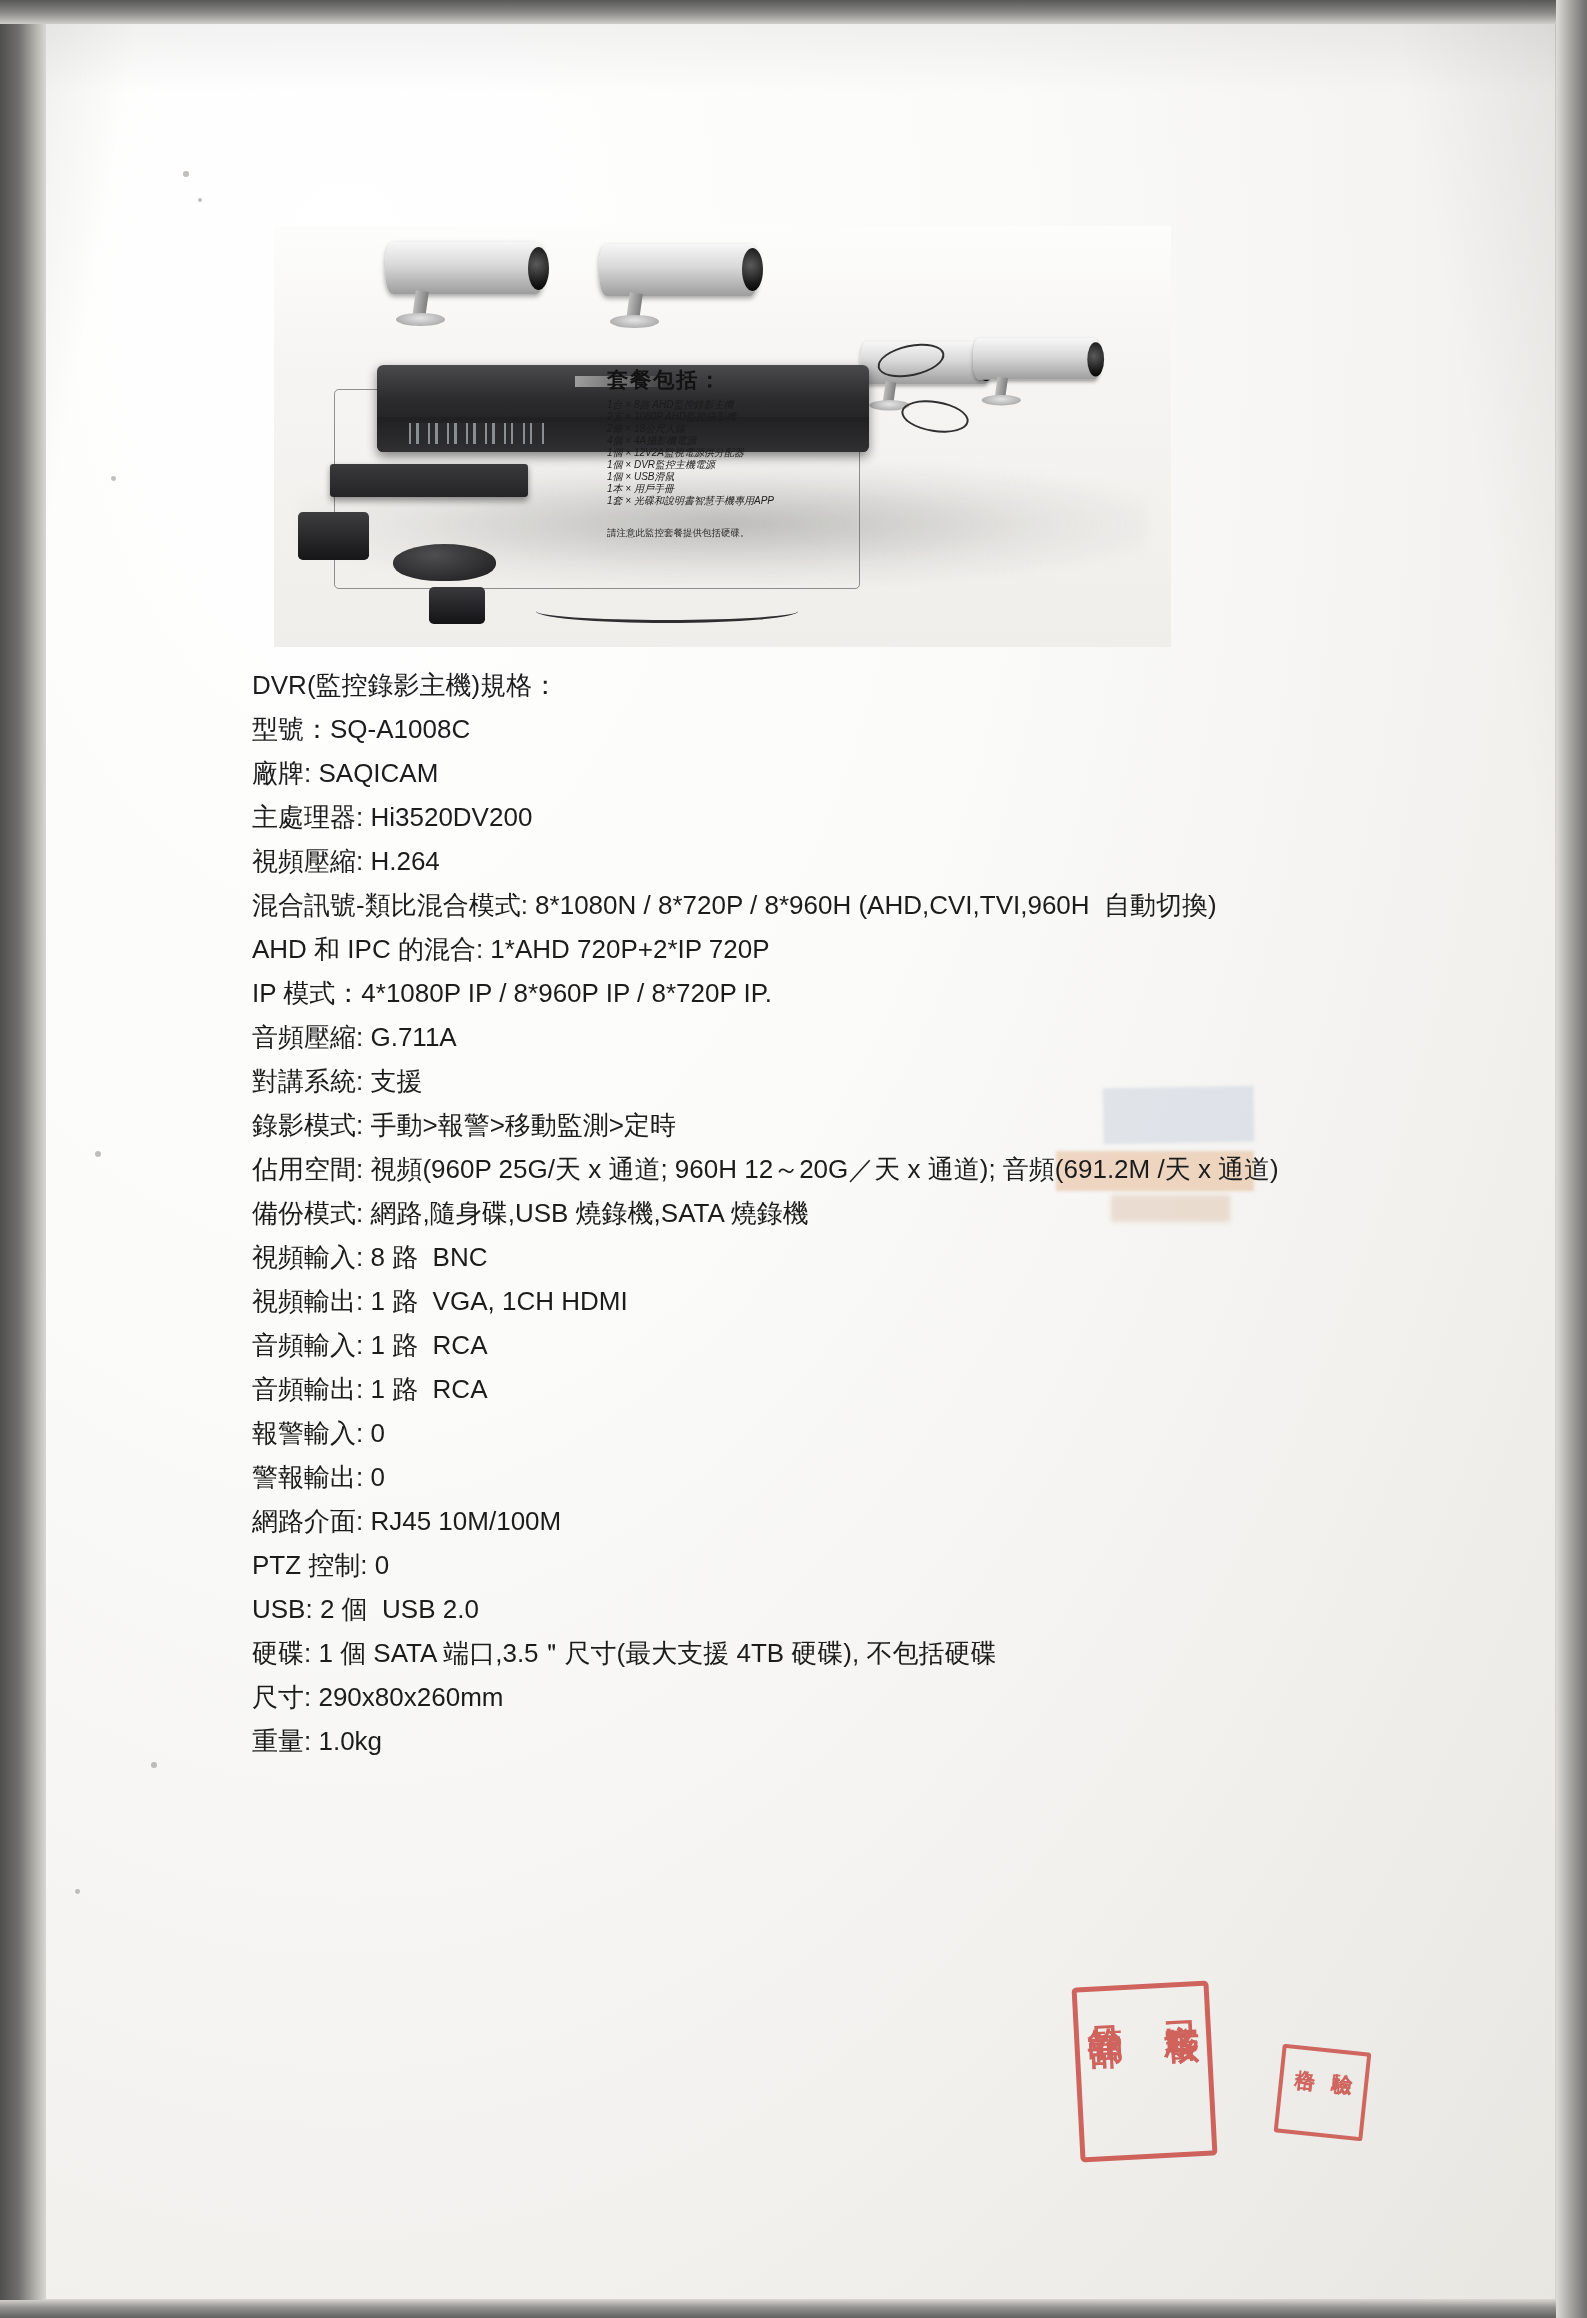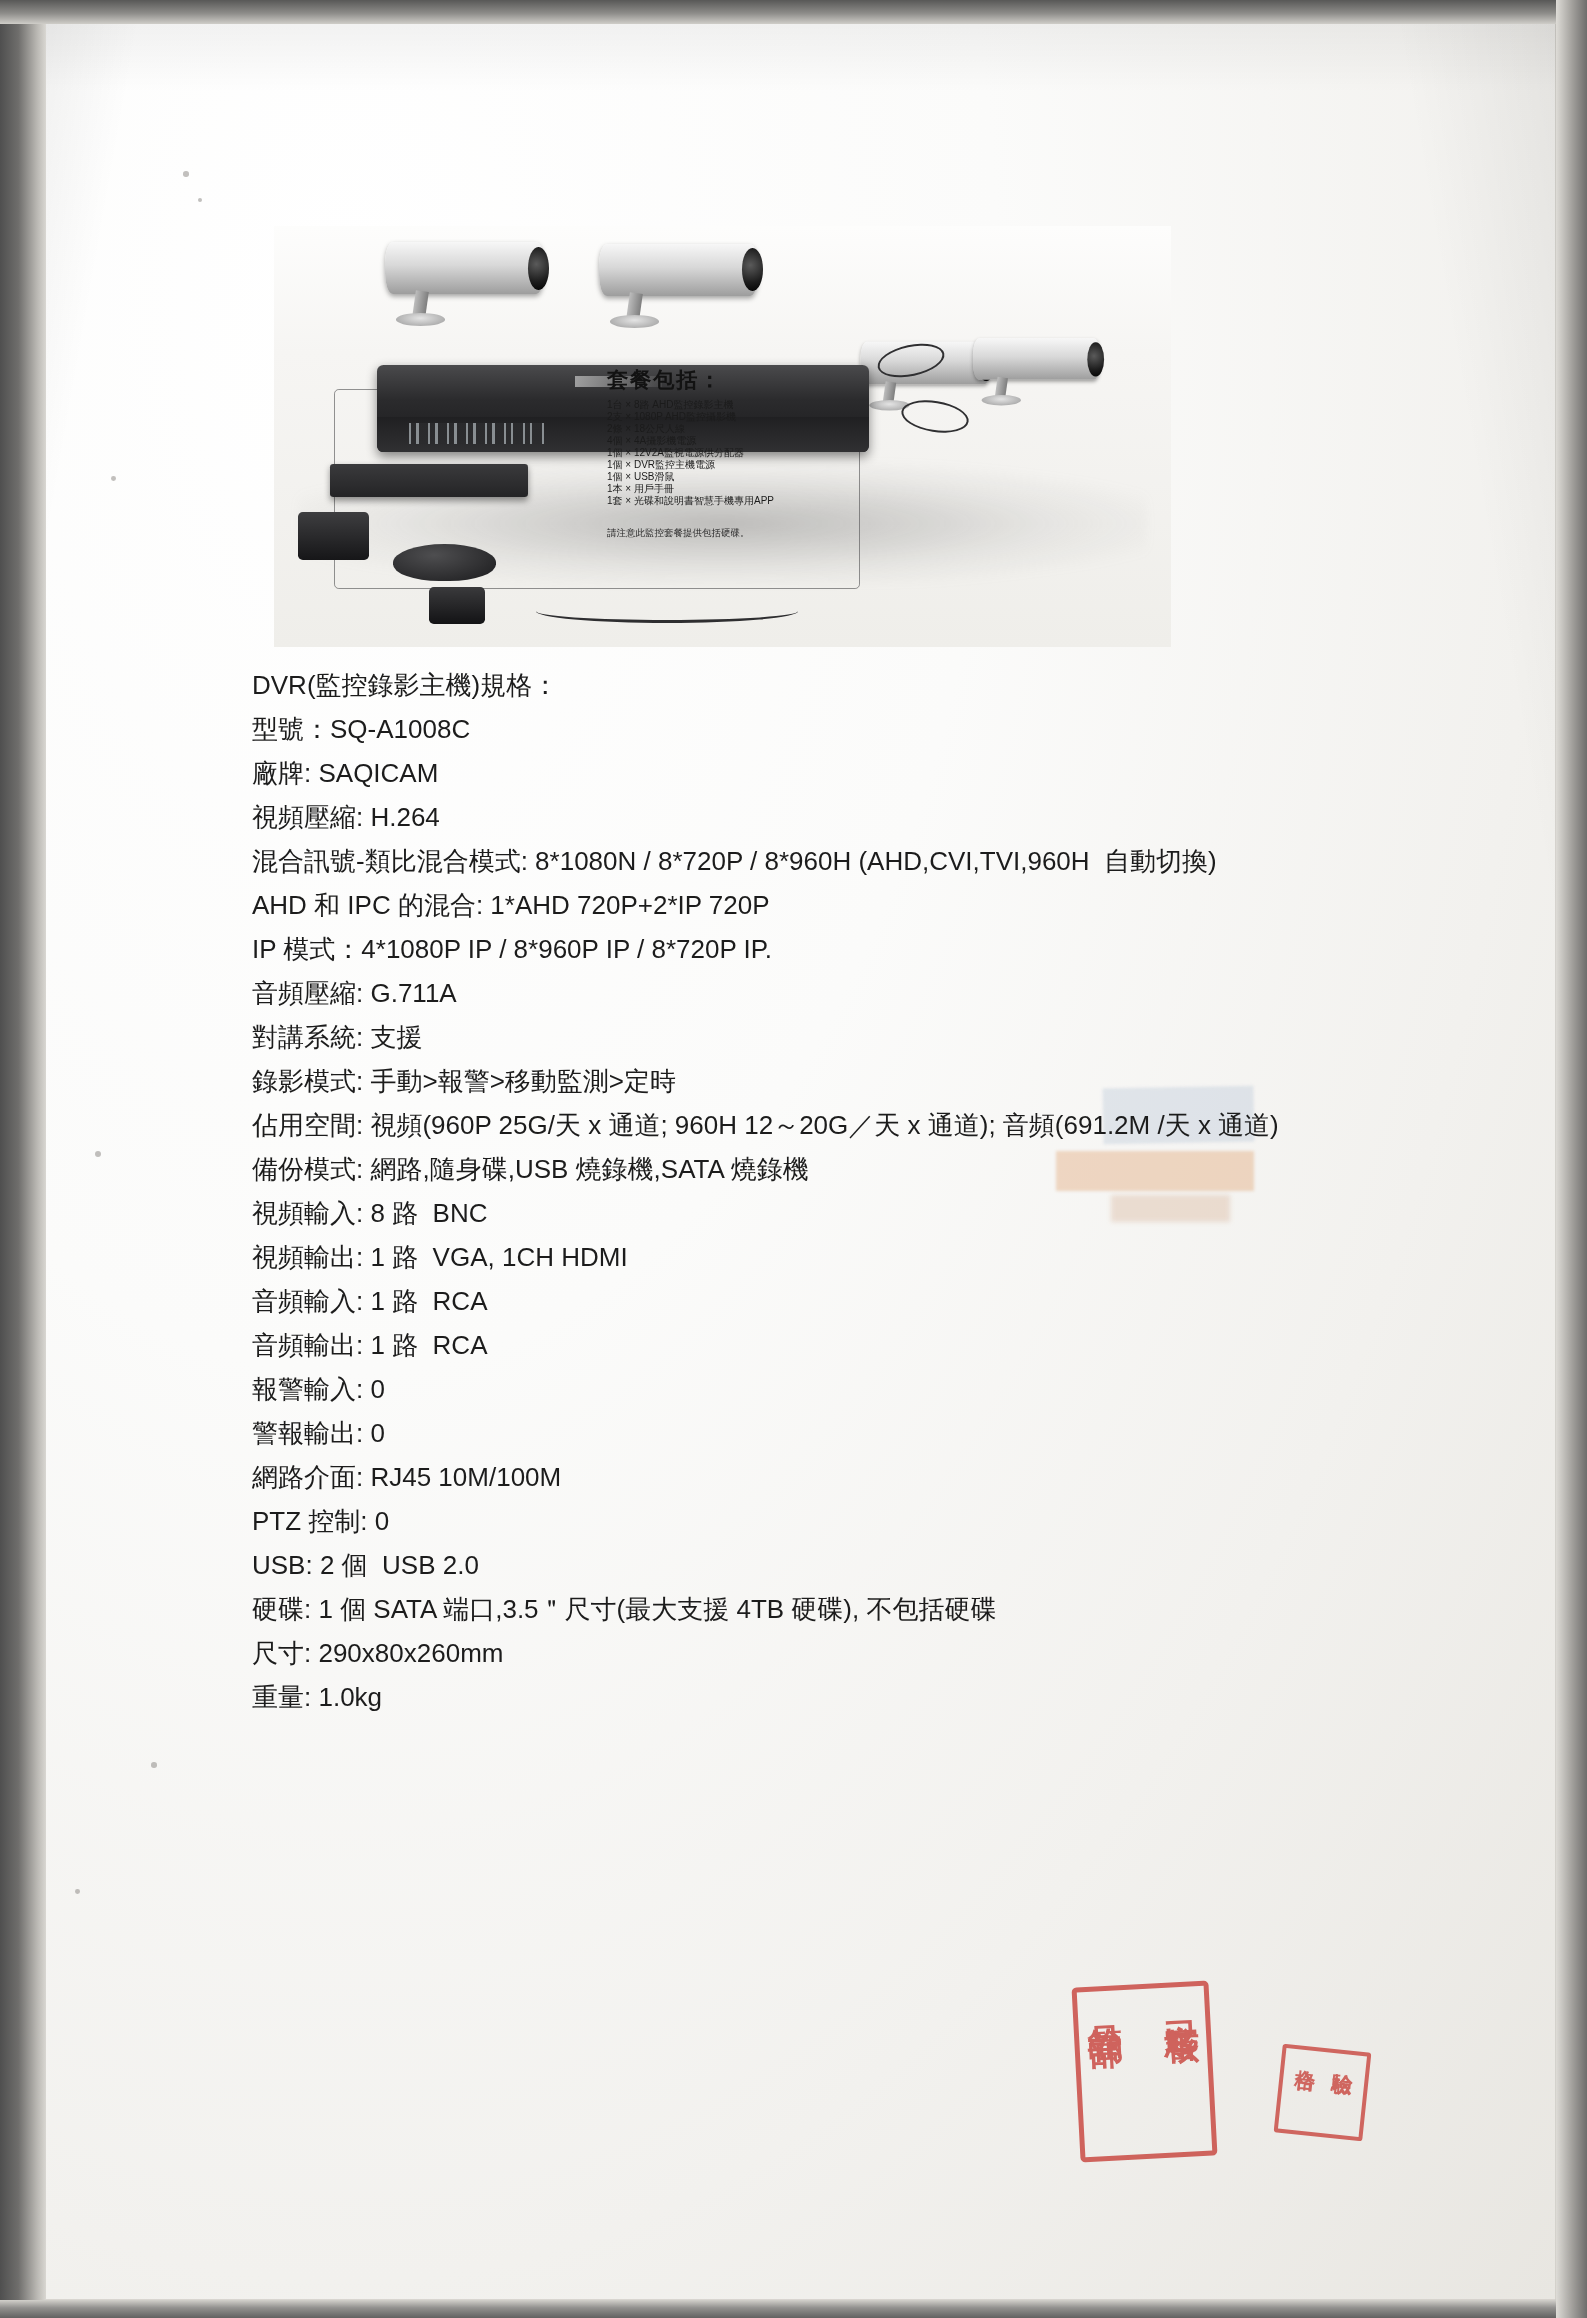--- a/index.html
+++ b/index.html
@@ -201,20 +201,21 @@
     font-size: 21.4px;
     font-weight: bold;
     letter-spacing: 1.6px;
     margin-bottom: 4.8px;
   }
   .pkg .pkg-line {
     font-size: 10px;
     line-height: 12px;
     white-space: nowrap;
     color: #1b1b1b;
+    font-style: italic;
   }
   .pkg .pkg-note {
     font-size: 9.5px;
     margin-top: 20px;
     color: #2a2a2a;
   }
 
   
   .spec {
     position: absolute;
@@ -378,20 +379,21 @@
       <div class="pkg-line">1本 × 用戶手冊</div>
       <div class="pkg-line">1套 × 光碟和說明書智慧手機專用APP</div>
       <div class="pkg-note">請注意此監控套餐提供包括硬碟。</div>
     </div>
   </div>
 
   <div class="spec">
     <div class="line">DVR(監控錄影主機)規格：</div>
     <div class="line">型號：SQ-A1008C</div>
     <div class="line">廠牌: SAQICAM</div>
+    <div class="line">主處理器: Hi3520DV200</div>
     <div class="line">視頻壓縮: H.264</div>
     <div class="line">混合訊號-類比混合模式: 8*1080N / 8*720P / 8*960H (AHD,CVI,TVI,960H  自動切換)</div>
     <div class="line">AHD 和 IPC 的混合: 1*AHD 720P+2*IP 720P</div>
     <div class="line">IP 模式：4*1080P IP / 8*960P IP / 8*720P IP.</div>
     <div class="line">音頻壓縮: G.711A</div>
     <div class="line">對講系統: 支援</div>
     <div class="line">錄影模式: 手動&gt;報警&gt;移動監測&gt;定時</div>
     <div class="line">佔用空間: 視頻(960P 25G/天 x 通道; 960H 12～20G／天 x 通道); 音頻(691.2M /天 x 通道)</div>
     <div class="line">備份模式: 網路,隨身碟,USB 燒錄機,SATA 燒錄機</div>
     <div class="line">視頻輸入: 8 路  BNC</div>

